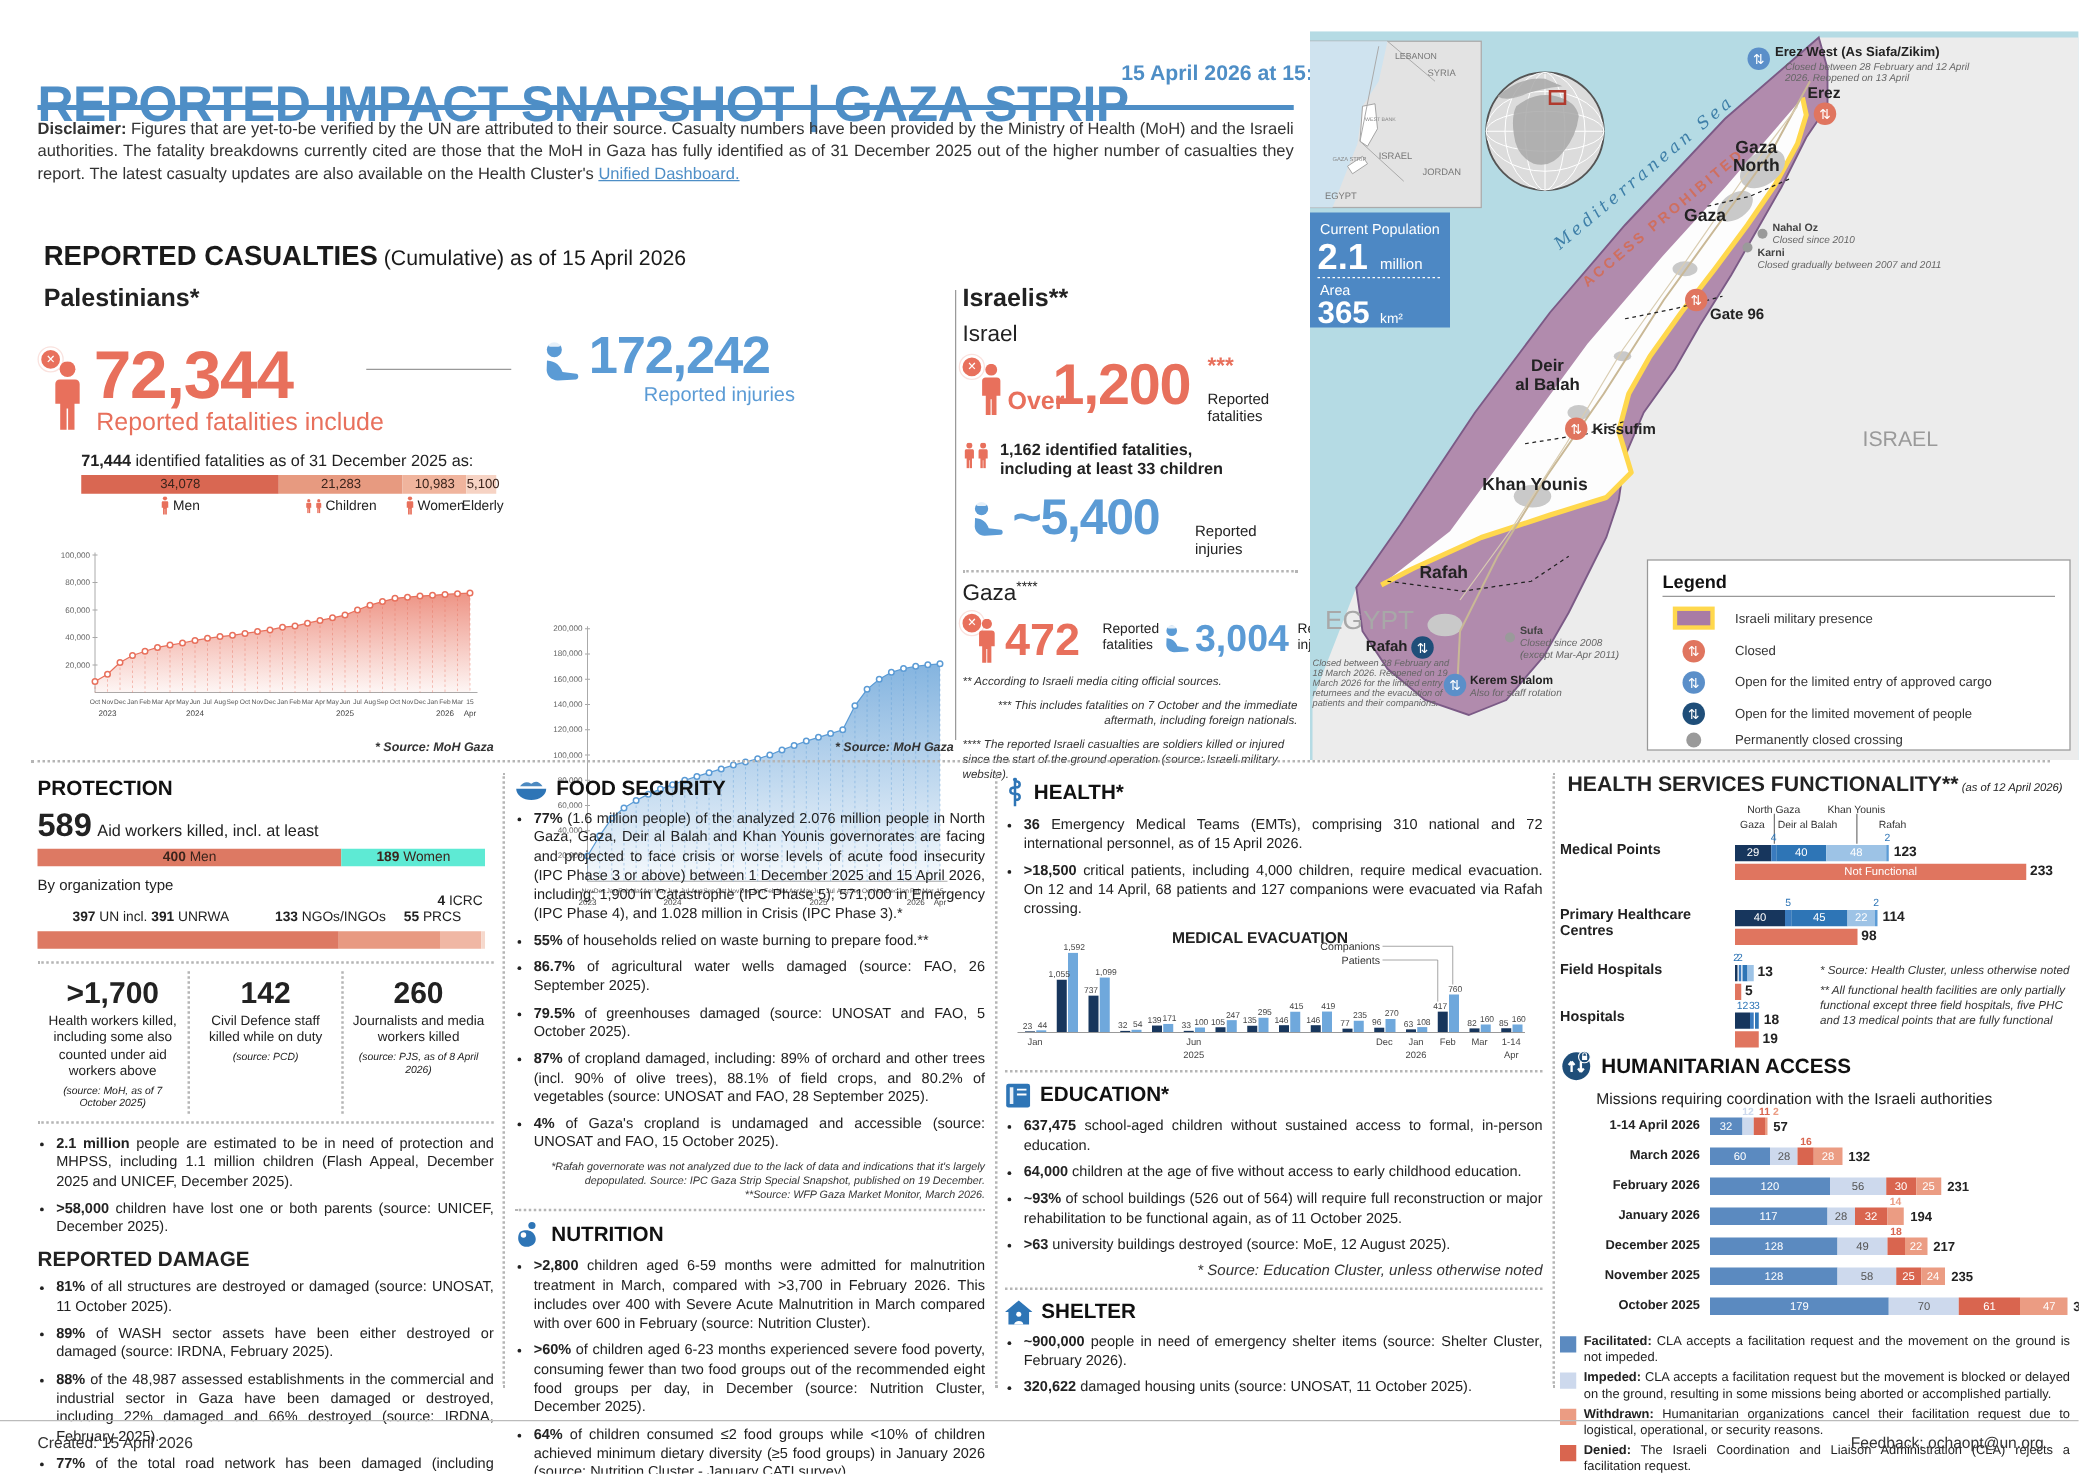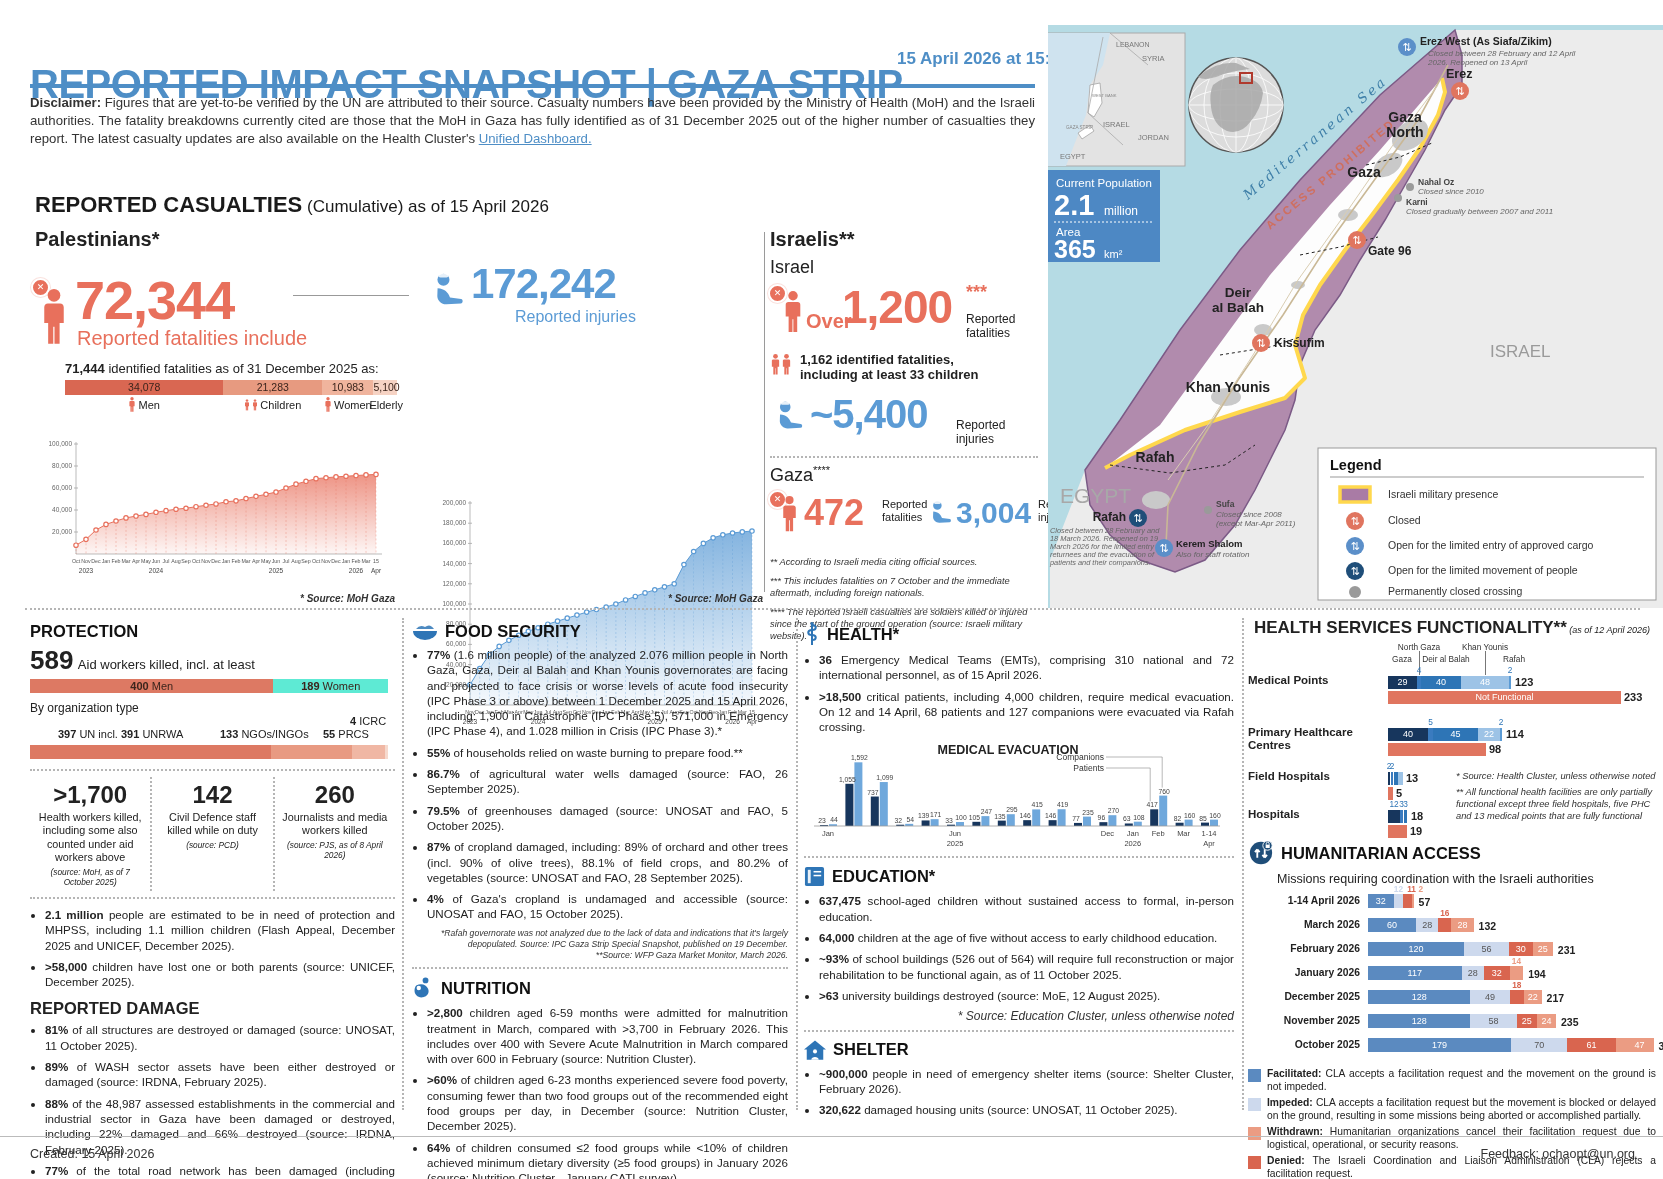--- a/index.html
+++ b/index.html
@@ -443,22 +443,22 @@
         <use href="#pers" fill="#e8705c"></use>
       </svg>
     <span class="abs" style="left:34px;top:4px;font-size:36px;font-weight:bold;color:#e8705c;">472</span>
     <span class="abs" style="left:112px;top:10px;font-size:11px;line-height:1.2;"><span>Reported</span><br><span>fatalities</span></span>
     <svg class="abs" style="left:160px;top:12px;" width="24" height="24" viewBox="0 0 26 26">
         <use href="#injp" fill="#5b9bd5"></use>
       </svg>
     <span class="abs" style="left:186px;top:8px;font-size:30px;font-weight:bold;color:#5b9bd5;">3,004</span>
     <span class="abs" style="left:268px;top:10px;font-size:11px;line-height:1.2;"><span>Reported</span><br><span>injuries</span></span>
   </div>
-  <div class="fn" style="margin-top:16px;font-style:italic;">** According to Israeli media citing official sources.</div>
-  <div class="fn" style="margin-top:7px;">*** This includes fatalities on 7 October and the immediate aftermath, including foreign nationals.</div>
+  <div class="fn" style="font-style:italic;">** According to Israeli media citing official sources.</div>
+  <div class="fn" style="margin-top:7px;text-align:right;">*** This includes fatalities on 7 October and the immediate aftermath, including foreign nationals.</div>
   <div class="fn" style="margin-top:7px;">**** The reported Israeli casualties are soldiers killed or injured since the start of the ground operation (source: Israeli military website).</div>
 </div>
 
 <div class="abs" style="left:1048px;top:25px;width:615px;height:583px;">
   <svg width="615" height="583" viewBox="0 0 615 583">
 
     <rect x="0" y="0" width="615" height="583" fill="#b5dbe4"></rect>
 
     <polygon points="407,5 332,70 252,155 192,225 132,305 72,395 37,445 2,535 2,583 615,583 615,5" fill="#ececec" stroke="none"></polygon>
 

